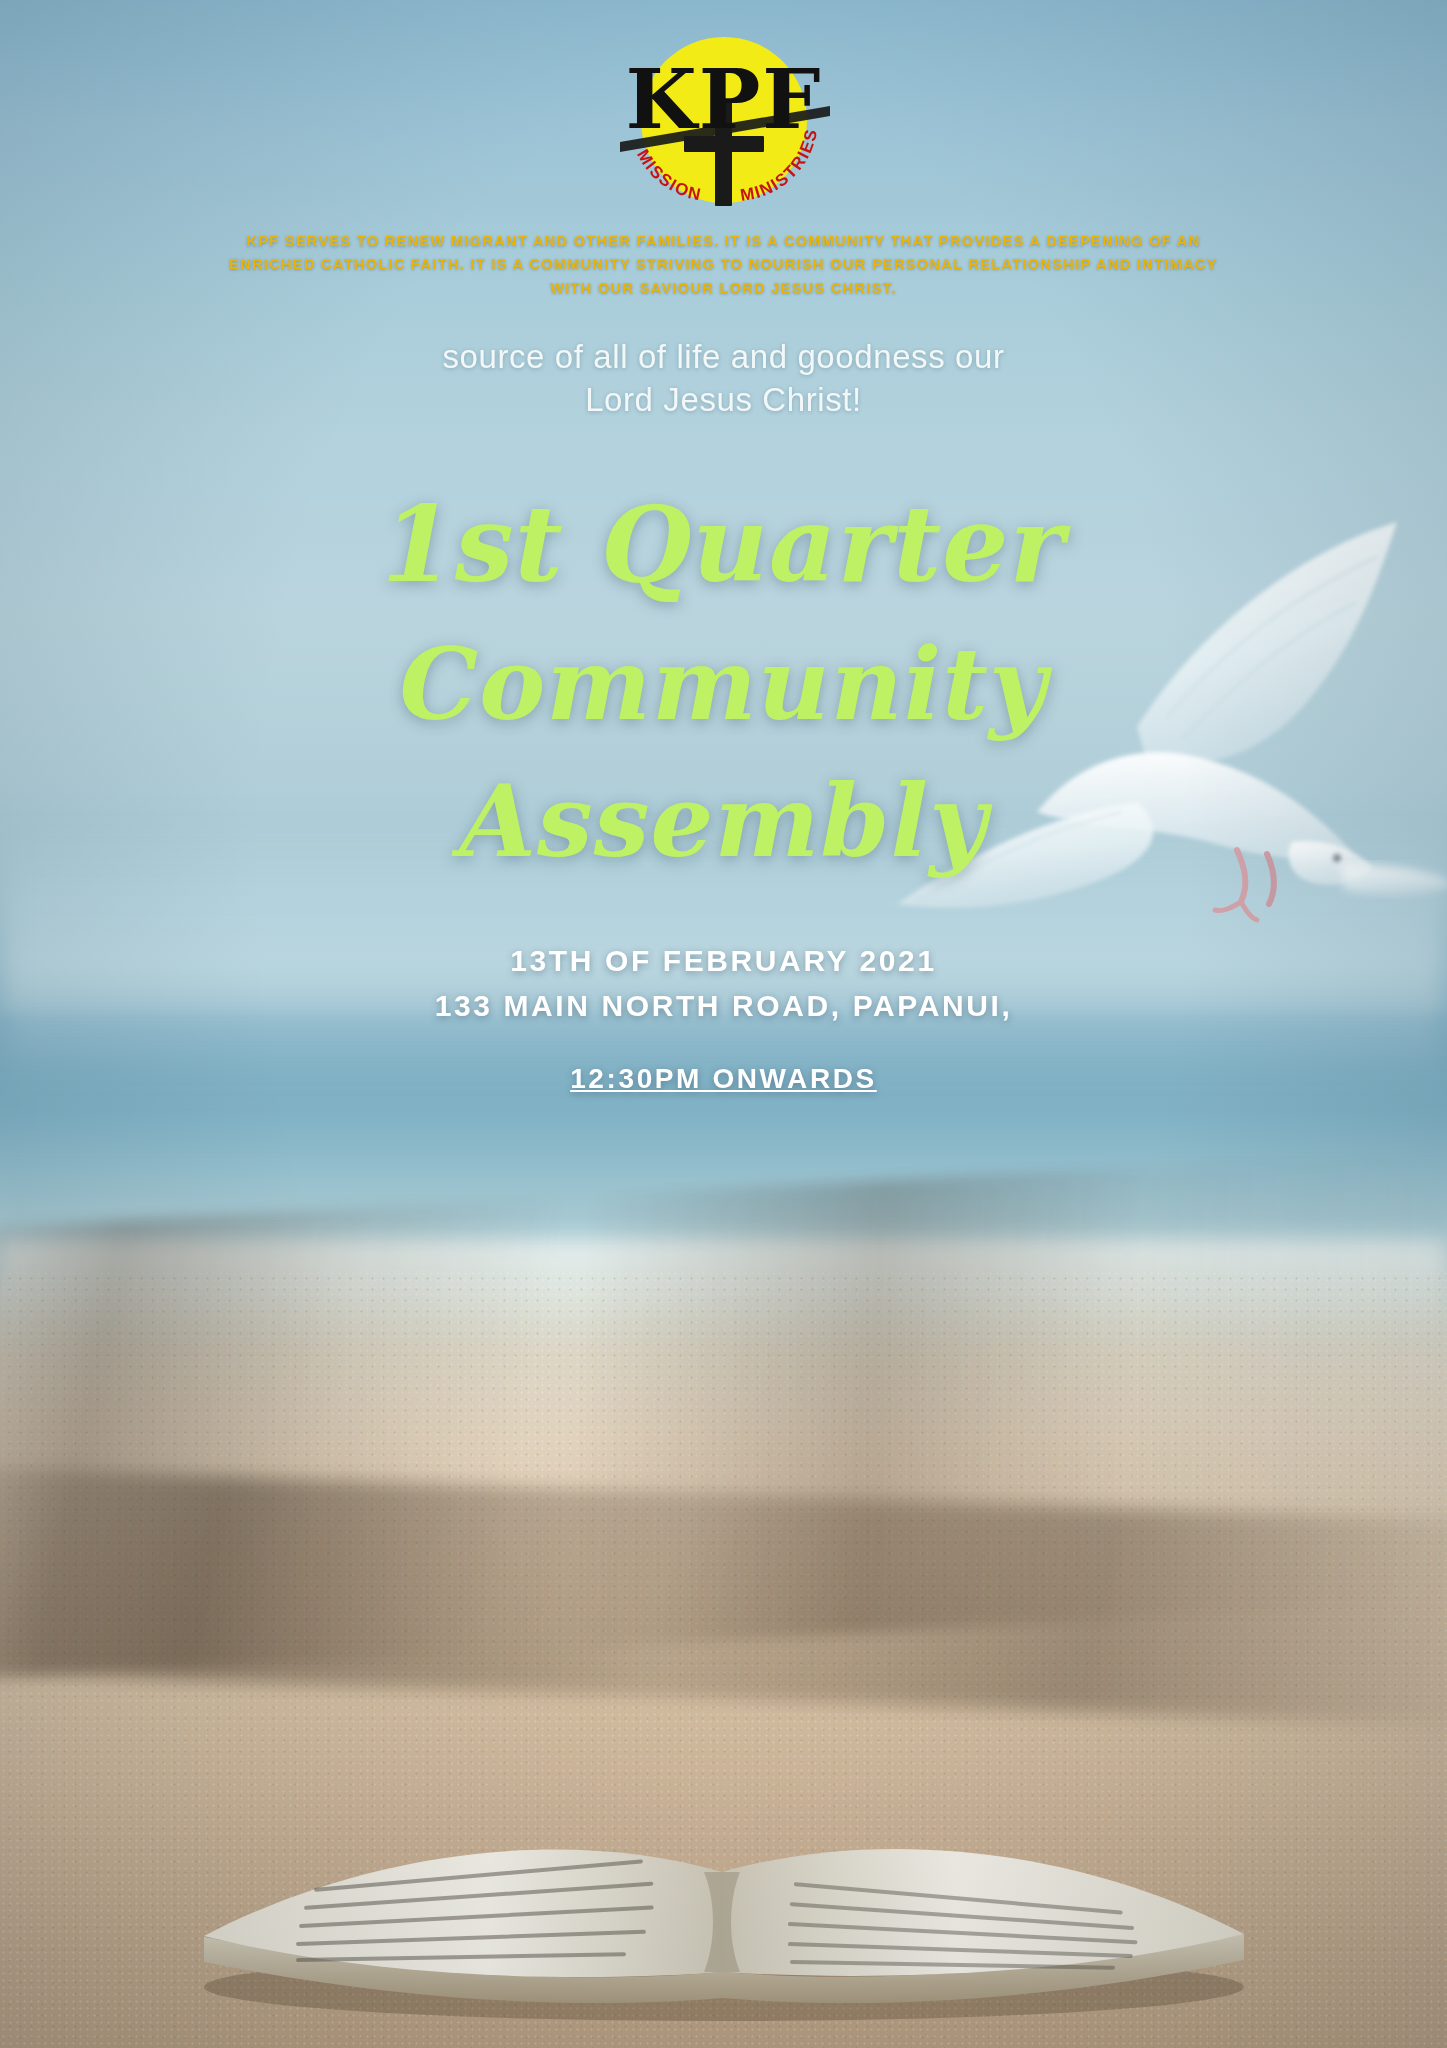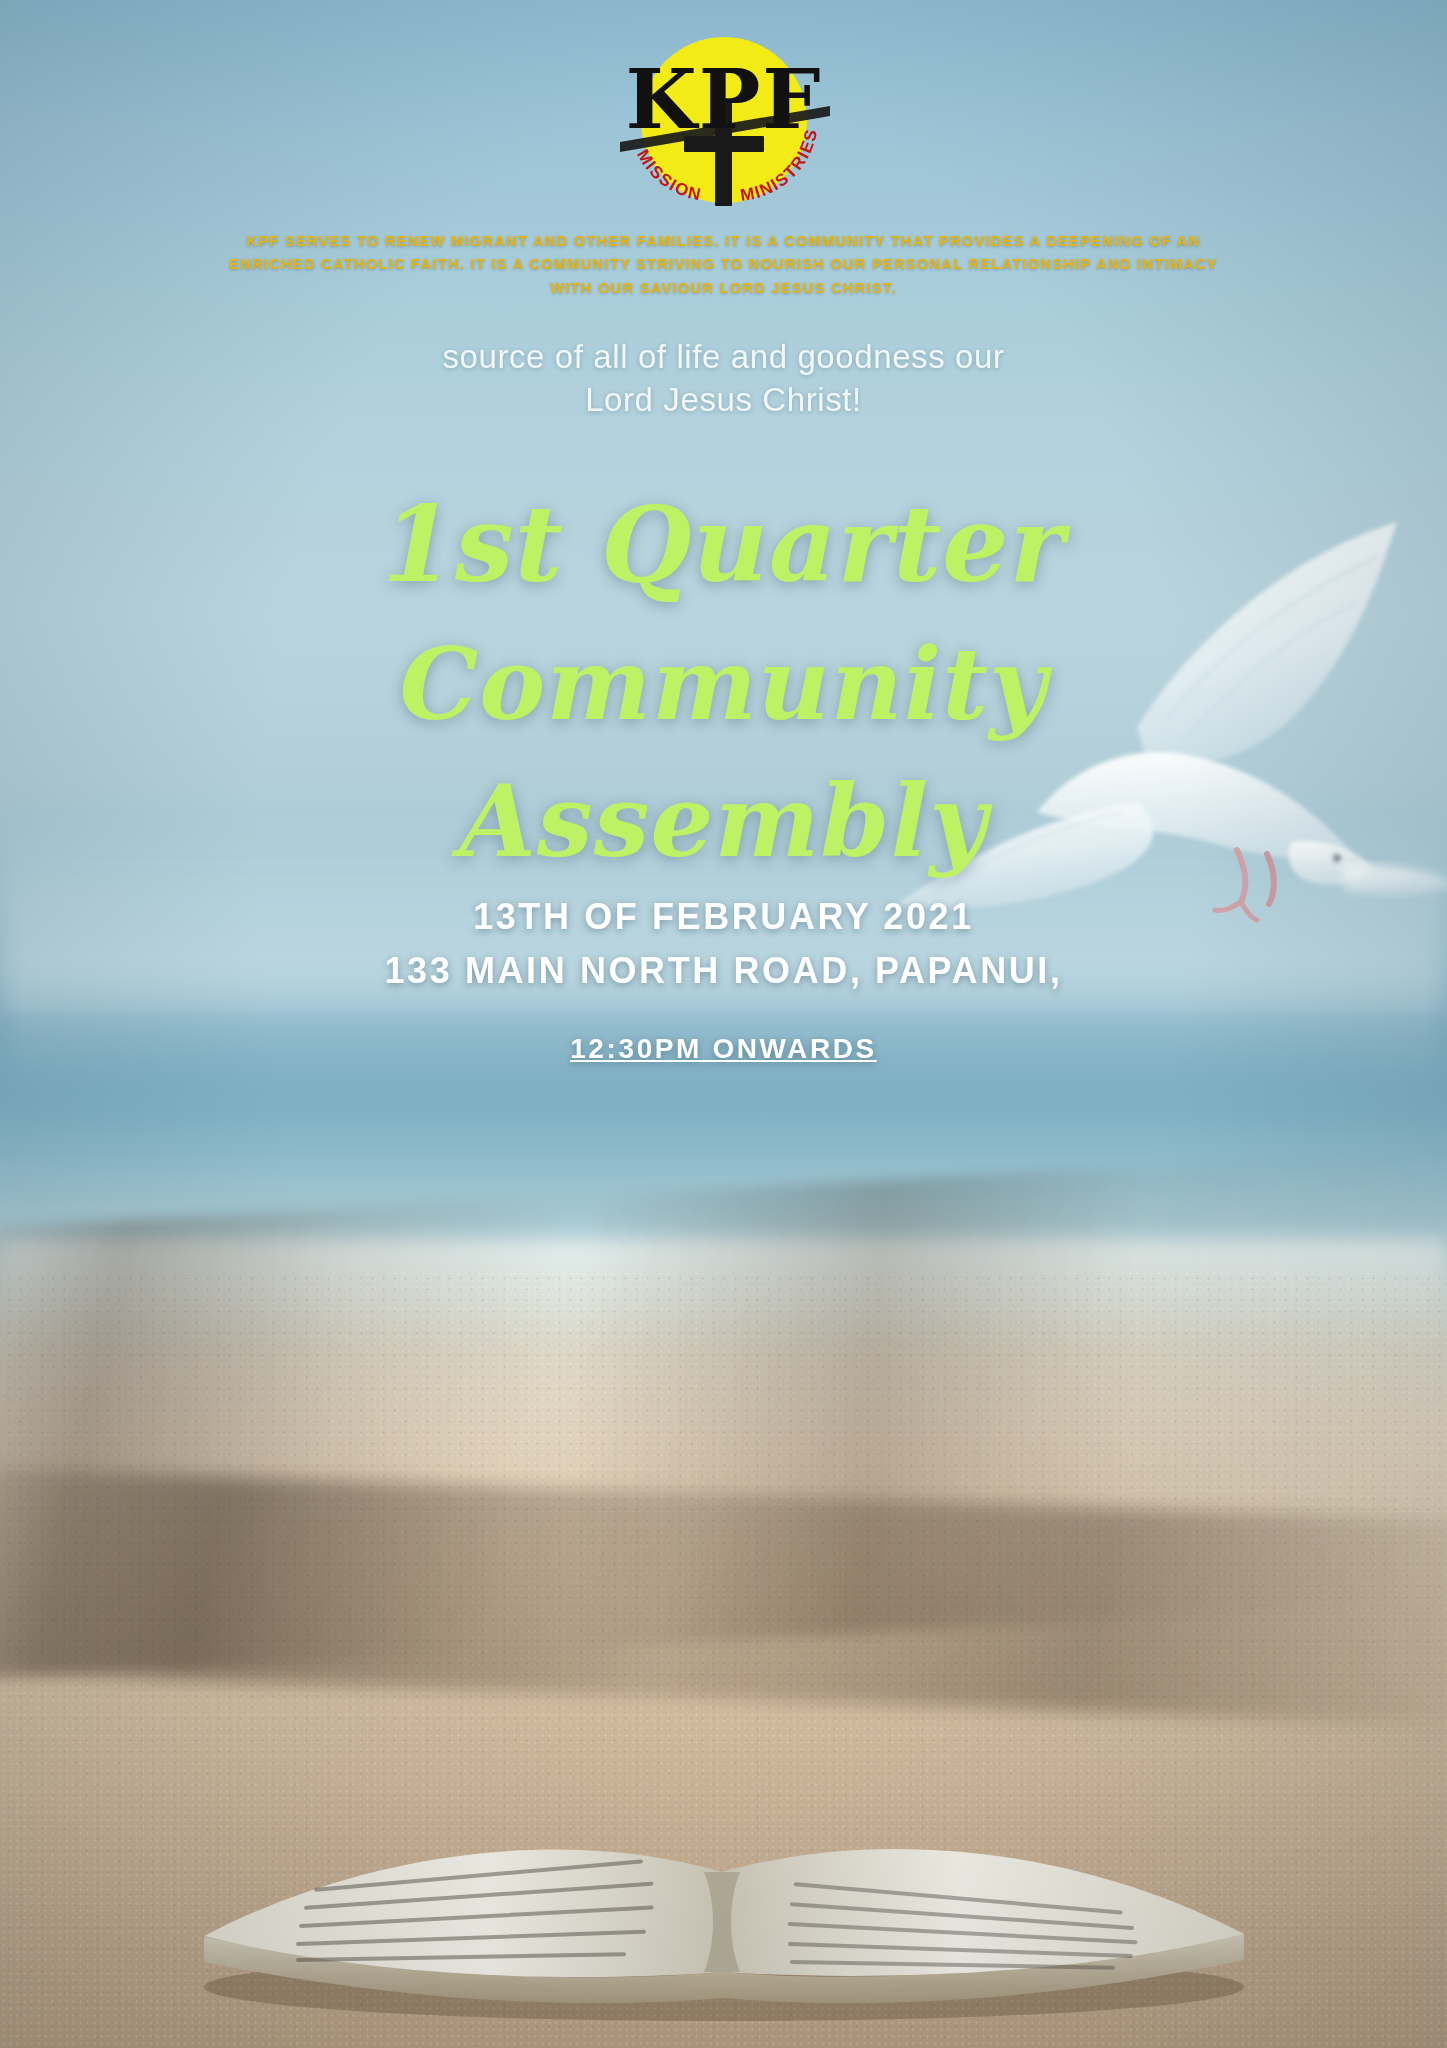--- a/index.html
+++ b/index.html
@@ -192,24 +192,25 @@
     font-size: 104px;
     line-height: 1.38;
     letter-spacing: 1px;
     text-shadow: 0 3px 14px rgba(40,70,90,0.35);
   }
   .headline .ln { display: block; }
   .headline .ln2 { font-size: 99px; }
   .headline .ln3 { font-size: 99px; }
 
   .details {
+    margin-top: 48px;
     width: 100%;
     text-align: center;
     color: #ffffff;
-    font-size: 36px;
+    font-size: 30px;
     font-weight: 700;
     letter-spacing: 2.6px;
     line-height: 1.52;
     text-transform: uppercase;
     text-shadow: 0 2px 7px rgba(35,65,85,0.42);
   }
   .time {
     margin-top: 34px;
     width: 100%;
     text-align: center;

